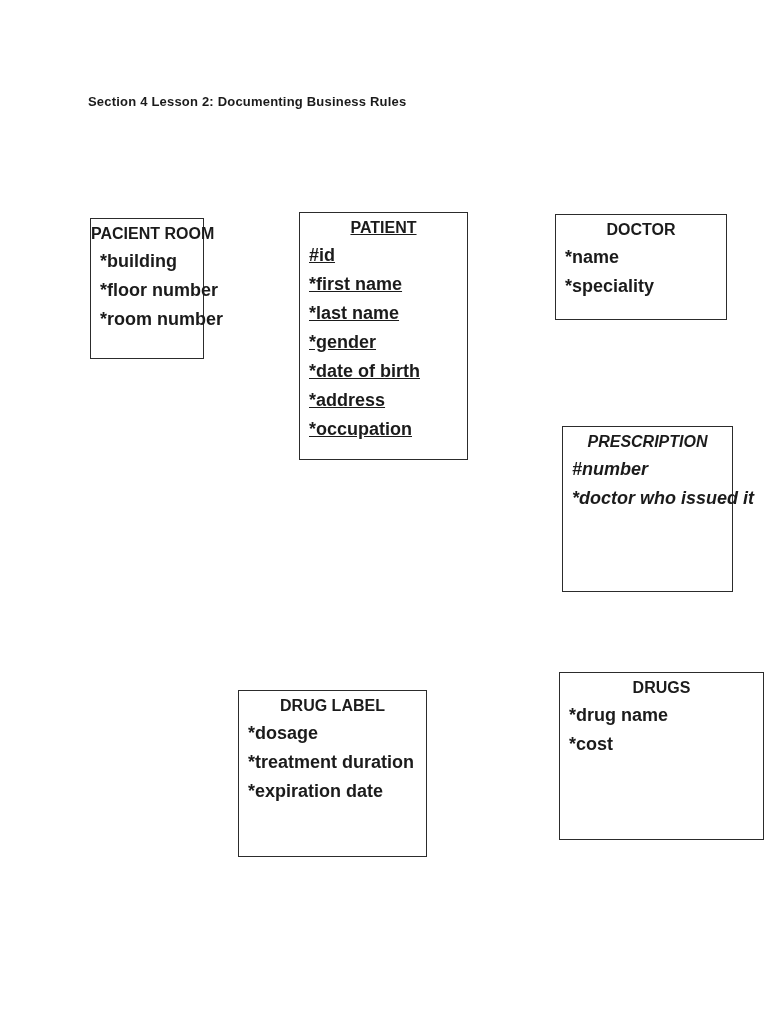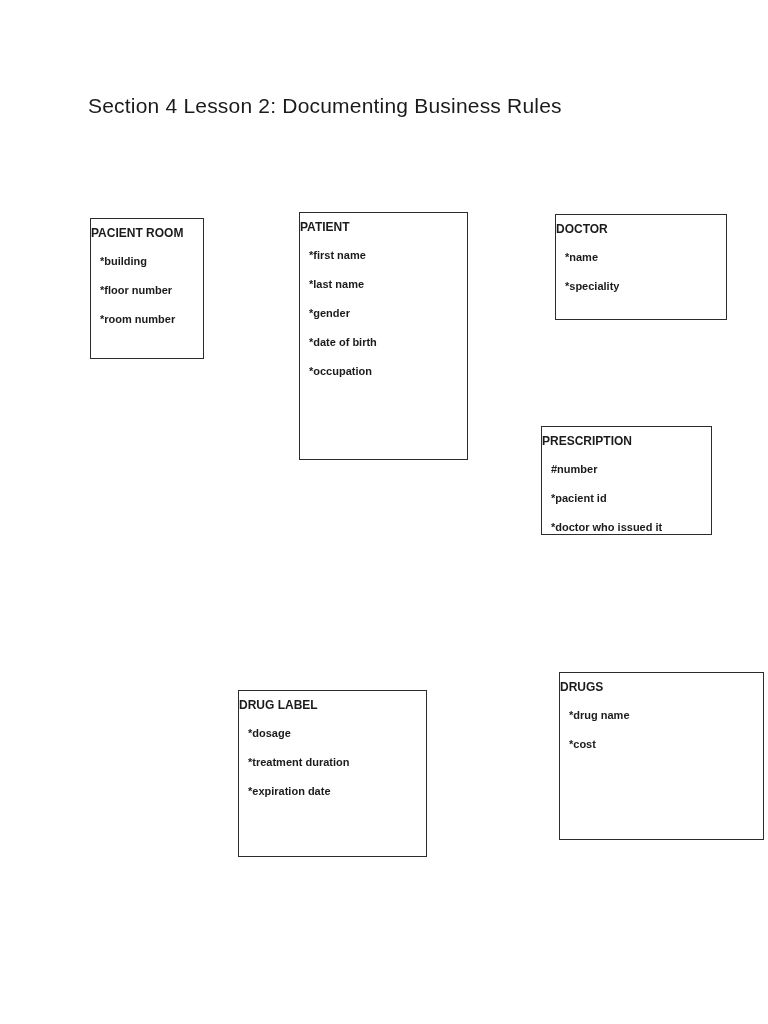--- a/index.html
+++ b/index.html
@@ -12,87 +12,89 @@
     width: 768px;
     height: 1024px;
     background: #ffffff;
     overflow: hidden;
     font-family: "Liberation Sans", sans-serif;
   }
   .page-title {
     position: absolute;
     left: 88px;
     top: 94px;
-    font-size: 21px;
-    font-weight: 400;
+    font-size: 13px;
+    font-weight: 700;
     color: #1b1b1b;
     letter-spacing: 0.2px;
     white-space: nowrap;
   }
   .entity-box {
     position: absolute;
     box-sizing: border-box;
     border: 1.4px solid #2c2c2c;
     background: #ffffff;
     color: #1b1b1b;
   }
   .entity-title {
     padding-top: 7px;
     height: 15px;
     line-height: 15px;
-    font-size: 12px;
+    text-align: center;
+    font-size: 16px;
     font-weight: 700;
     margin-bottom: 6px;
     white-space: nowrap;
   }
   .entity-attr {
     height: 29px;
     line-height: 29px;
     padding-left: 9px;
-    font-size: 11px;
+    font-size: 18px;
     font-weight: 700;
     white-space: nowrap;
   }
   
   .box-pacient-room { left: 90px;  top: 218px; width: 114px; height: 141px; }
-  .box-patient      { left: 299px; top: 212px; width: 169px; height: 248px; }
+  .box-patient      { left: 299px; top: 212px; width: 169px; height: 248px; text-decoration: underline; }
   .box-doctor       { left: 555px; top: 214px; width: 172px; height: 106px; }
-  .box-prescription { left: 541px; top: 426px; width: 171px; height: 109px; }
+  .box-prescription { left: 562px; top: 426px; width: 171px; height: 166px; font-style: italic; }
   .box-drug-label   { left: 238px; top: 690px; width: 189px; height: 167px; }
   .box-drugs        { left: 559px; top: 672px; width: 205px; height: 168px; }
 </style>
 </head>
 <body>
 
 <div class="page">
   <div class="page-title">Section 4 Lesson 2: Documenting Business Rules</div>
   <div id="entities-layer">
       <div class="entity-box box-pacient-room">
         <div class="entity-title">PACIENT ROOM</div>
         <div class="entity-attr">*building</div>
         <div class="entity-attr">*floor number</div>
         <div class="entity-attr">*room number</div>
       </div>
       <div class="entity-box box-patient">
         <div class="entity-title">PATIENT</div>
+        <div class="entity-attr">#id</div>
         <div class="entity-attr">*first name</div>
         <div class="entity-attr">*last name</div>
         <div class="entity-attr">*gender</div>
         <div class="entity-attr">*date of birth</div>
+        <div class="entity-attr">*address</div>
         <div class="entity-attr">*occupation</div>
       </div>
       <div class="entity-box box-doctor">
         <div class="entity-title">DOCTOR</div>
         <div class="entity-attr">*name</div>
         <div class="entity-attr">*speciality</div>
       </div>
       <div class="entity-box box-prescription">
         <div class="entity-title">PRESCRIPTION</div>
         <div class="entity-attr">#number</div>
-        <div class="entity-attr">*pacient id</div>
         <div class="entity-attr">*doctor who issued it</div>
       </div>
       <div class="entity-box box-drug-label">
         <div class="entity-title">DRUG LABEL</div>
         <div class="entity-attr">*dosage</div>
         <div class="entity-attr">*treatment duration</div>
         <div class="entity-attr">*expiration date</div>
       </div>
       <div class="entity-box box-drugs">
         <div class="entity-title">DRUGS</div>

